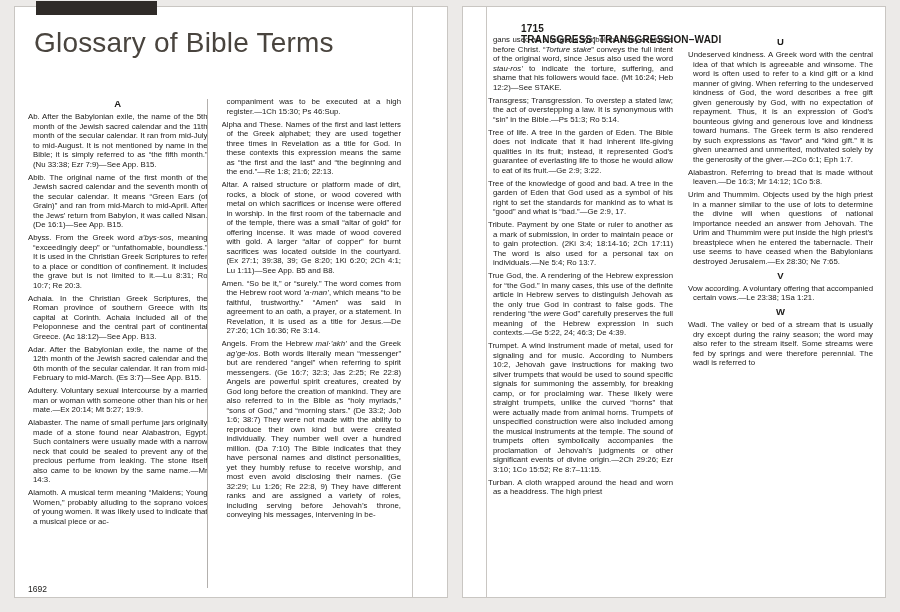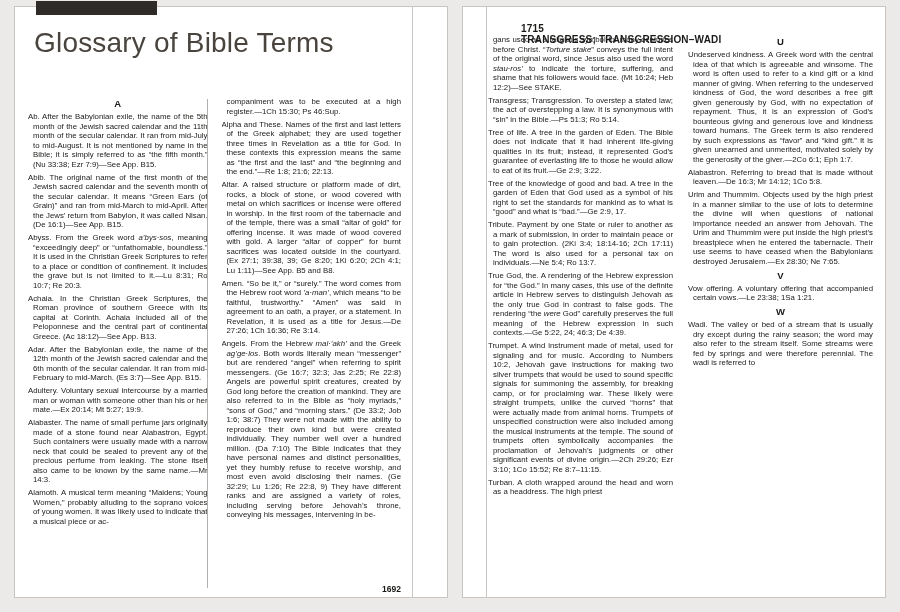--- a/index.html
+++ b/index.html
@@ -43,21 +43,21 @@
   }
   .entry{margin:0 0 3.5px 0;padding-left:5px;text-indent:-5px}
   .entry.cont{text-indent:0}
   .term{font-weight:normal}
   .sec-head{font-weight:bold;font-size:9.5px;line-height:11px;text-align:center;margin:1px 0 3px 0}
   .col i{font-style:italic}
 
   .divider{position:absolute;left:192px;top:92px;width:1px;height:489px;background:#b3b0ad}
   .page-num{
     position:absolute;left:13px;width:373px;bottom:3px;
-    text-align:right;font-weight:bold;font-size:8.5px;color:#1b1a18;
+    text-align:left;font-weight:normal;font-size:8.5px;color:#1b1a18;
   }
 </style>
 </head>
 <body>
 
 <div class="page" id="page-left">
   <div class="black-bar"></div>
   <div class="doc-title">Glossary of Bible Terms</div>
   <div class="cols">
     <div class="col">
@@ -99,19 +99,19 @@
         <p class="entry"><b class="term">True God, the.</b> A rendering of the Hebrew expression for “the God.” In many cases, this use of the definite article in Hebrew serves to distinguish Jehovah as the only true God in contrast to false gods. The rendering “the <i>were</i> God” carefully preserves the full meaning of the Hebrew expression in such contexts.—Ge 5:22, 24; 46:3; De 4:39.</p>
         <p class="entry"><b class="term">Trumpet.</b> A wind instrument made of metal, used for signaling and for music. According to Numbers 10:2, Jehovah gave instructions for making two silver trumpets that would be used to sound specific signals for summoning the assembly, for breaking camp, or for proclaiming war. These likely were straight trumpets, unlike the curved “horns” that were actually made from animal horns. Trumpets of unspecified construction were also included among the musical instruments at the temple. The sound of trumpets often symbolically accompanies the proclamation of Jehovah’s judgments or other significant events of divine origin.—2Ch 29:26; Ezr 3:10; 1Co 15:52; Re 8:7–11:15.</p>
         <p class="entry"><b class="term">Turban.</b> A cloth wrapped around the head and worn as a headdress. The high priest</p>
       </div>
     <div class="col">
         <p class="sec-head">U</p>
         <p class="entry"><b class="term">Undeserved kindness.</b> A Greek word with the central idea of that which is agreeable and winsome. The word is often used to refer to a kind gift or a kind manner of giving. When referring to the undeserved kindness of God, the word describes a free gift given generously by God, with no expectation of repayment. Thus, it is an expression of God’s bounteous giving and generous love and kindness toward humans. The Greek term is also rendered by such expressions as “favor” and “kind gift.” It is given unearned and unmerited, motivated solely by the generosity of the giver.—2Co 6:1; Eph 1:7.</p>
         <p class="entry"><b class="term">Alabastron.</b> Referring to bread that is made without leaven.—De 16:3; Mr 14:12; 1Co 5:8.</p>
         <p class="entry"><b class="term">Urim and Thummim.</b> Objects used by the high priest in a manner similar to the use of lots to determine the divine will when questions of national importance needed an answer from Jehovah. The Urim and Thummim were put inside the high priest’s breastpiece when he entered the tabernacle. Their use seems to have ceased when the Babylonians destroyed Jerusalem.—Ex 28:30; Ne 7:65.</p>
         <p class="sec-head">V</p>
-        <p class="entry"><b class="term">Vow offering.</b> A voluntary offering that accompanied certain vows.—Le 23:38; 1Sa 1:21.</p>
+        <p class="entry"><b class="term">Vow according.</b> A voluntary offering that accompanied certain vows.—Le 23:38; 1Sa 1:21.</p>
         <p class="sec-head">W</p>
         <p class="entry"><b class="term">Wadi.</b> The valley or bed of a stream that is usually dry except during the rainy season; the word may also refer to the stream itself. Some streams were fed by springs and were therefore perennial. The wadi is referred to</p>
       </div>
   </div>
   <div class="crease"></div>
 </div>
 
 </body></html>

